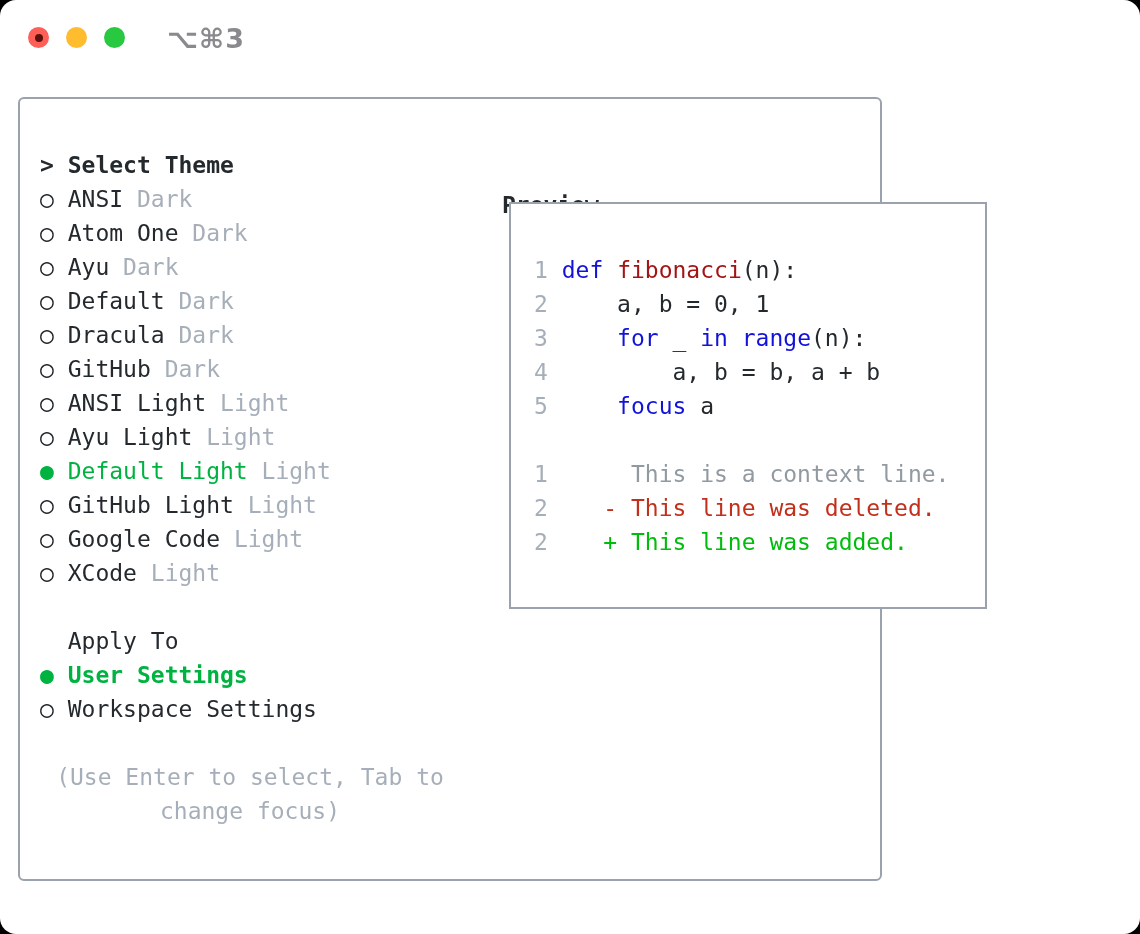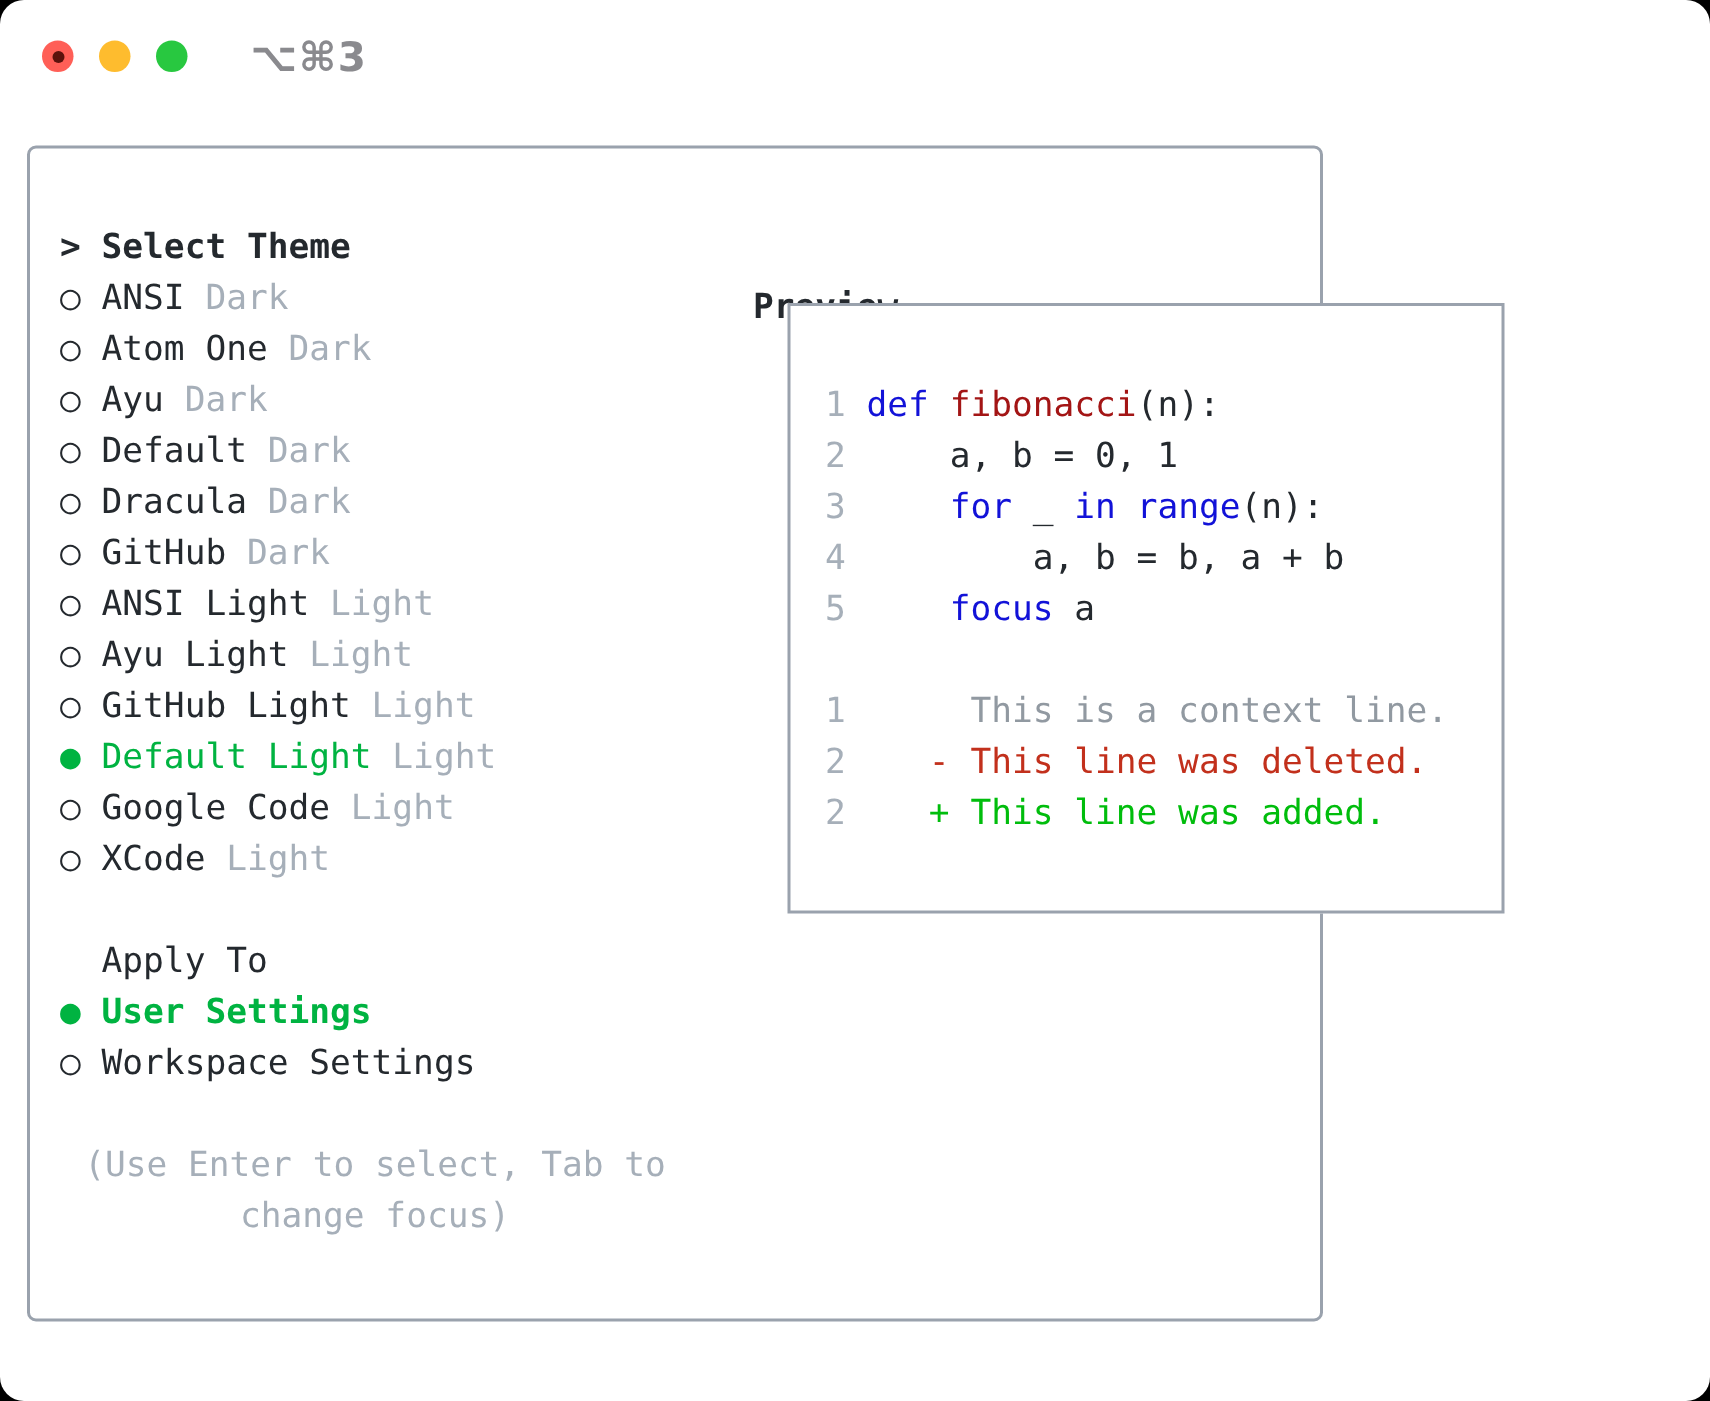--- a/index.html
+++ b/index.html
@@ -34,21 +34,21 @@
   .theme-item.selected .name{color:var(--accent-green);}
   .theme-item.selected .bullet{color:var(--accent-green);}
   .apply-item.selected .name{color:var(--accent-green);font-weight:bold;}
   .apply-item.selected .bullet{color:var(--accent-green);}
   .bullet{color:var(--text-dark);}
   .hint{line-height:34px;font-size:23px;color:var(--muted-gray);white-space:normal;width:420px;word-break:normal;text-align:center;}
   
   .preview-header{position:absolute;left:482px;top:49px;font-weight:bold;margin-top:40px;}
   .preview-box{
     position:absolute;left:489px;top:103px;width:478px;height:407px;
-    border:2px solid var(--border-gray);background:#fff;padding:49px 0 0 23px;overflow:hidden;margin-left:16px;
+    border:2px solid var(--border-gray);background:#fff;padding:49px 0 0 23px;overflow:hidden;
   }
   .cline{line-height:34px;font-size:23px;white-space:pre;}
   .lnum{color:var(--muted-gray);}
   .pl{color:var(--text-dark);}
   .kw{color:var(--keyword-blue);}
   .fn{color:var(--function-red);}
   .ctx{color:var(--context-gray);}
   .del{color:var(--deleted-red);}
   .add{color:var(--added-green);}
 </style>
@@ -70,22 +70,22 @@
       <div class="row"><span class="prefix">&gt; </span><span class="hdr">Select Theme</span></div>
       <div id="theme-list">
           <div class="row theme-item"><span class="bullet">○ </span><span class="name">ANSI</span><span class="variant"> Dark</span></div>
           <div class="row theme-item"><span class="bullet">○ </span><span class="name">Atom One</span><span class="variant"> Dark</span></div>
           <div class="row theme-item"><span class="bullet">○ </span><span class="name">Ayu</span><span class="variant"> Dark</span></div>
           <div class="row theme-item"><span class="bullet">○ </span><span class="name">Default</span><span class="variant"> Dark</span></div>
           <div class="row theme-item"><span class="bullet">○ </span><span class="name">Dracula</span><span class="variant"> Dark</span></div>
           <div class="row theme-item"><span class="bullet">○ </span><span class="name">GitHub</span><span class="variant"> Dark</span></div>
           <div class="row theme-item"><span class="bullet">○ </span><span class="name">ANSI Light</span><span class="variant"> Light</span></div>
           <div class="row theme-item"><span class="bullet">○ </span><span class="name">Ayu Light</span><span class="variant"> Light</span></div>
+          <div class="row theme-item selected"><span class="bullet">● </span><span class="name">Default Light</span><span class="variant"> Light</span></div>
           <div class="row theme-item"><span class="bullet">○ </span><span class="name">GitHub Light</span><span class="variant"> Light</span></div>
-          <div class="row theme-item selected"><span class="bullet">● </span><span class="name">Default Light</span><span class="variant"> Light</span></div>
           <div class="row theme-item"><span class="bullet">○ </span><span class="name">Google Code</span><span class="variant"> Light</span></div>
           <div class="row theme-item"><span class="bullet">○ </span><span class="name">XCode</span><span class="variant"> Light</span></div>
         </div>
       <div class="blank"></div>
       <div class="row"><span>  </span><span>Apply To</span></div>
       <div id="apply-list">
           <div class="row apply-item selected"><span class="bullet">● </span><span class="name">User Settings</span></div>
           <div class="row apply-item"><span class="bullet">○ </span><span class="name">Workspace Settings</span></div>
         </div>
       <div class="blank"></div>

